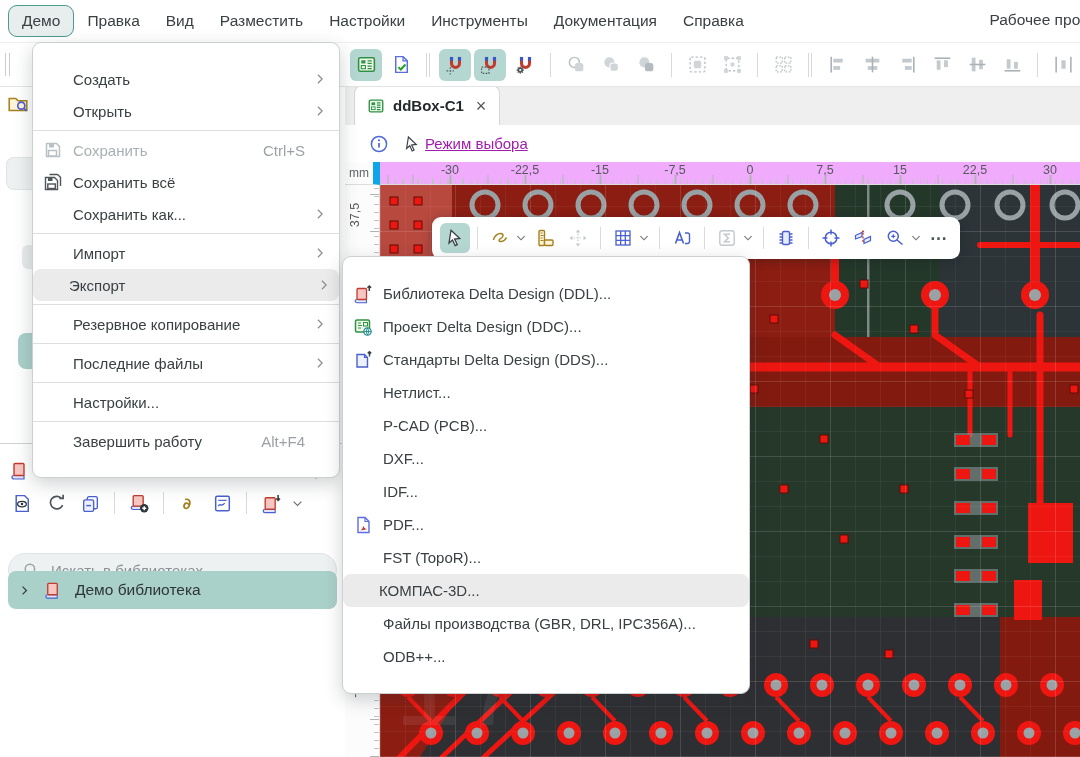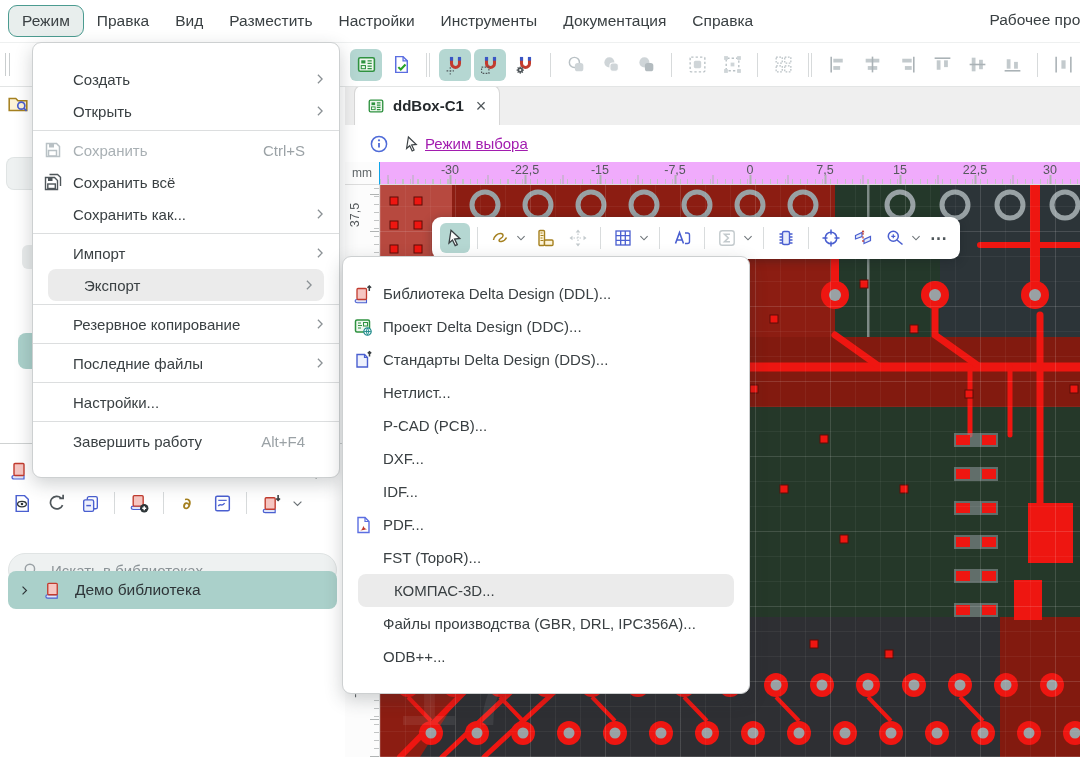--- a/index.html
+++ b/index.html
@@ -50,21 +50,21 @@
   .tabbar{position:absolute;left:345px;top:85px;width:735px;height:40px;background:#efefef;border-bottom:1px solid #d7d7d7;z-index:4;}
   .tab{position:absolute;left:9px;top:0px;height:40px;min-width:146px;background:#fff;border:1px solid #d7d7d7;border-bottom:none;
        border-radius:8px 8px 0 0;display:flex;align-items:center;padding:0 12px;box-sizing:border-box;gap:8px;}
   .tab-title{font-size:15px;font-weight:bold;color:#24292c;}
   .tab-close{font-size:18px;color:#4f565a;margin-left:4px;line-height:1;}
   .modebar{position:absolute;left:345px;top:125px;width:735px;height:37px;background:#fff;border-bottom:1px solid #e5e7e7;
            display:flex;align-items:center;z-index:4;}
   .mode-label{font-size:15px;color:#a21caf;margin-left:4px;text-decoration:underline;}
 
   
-  .ruler-corner{position:absolute;left:345px;top:162px;width:35px;height:23px;background:#fcfcfc;border-right:1px solid #0ea5e9;
+  .ruler-corner{position:absolute;left:345px;top:162px;width:35px;height:23px;background:#fcfcfc;border-right:7px solid #0ea5e9;
                 border-bottom:1px solid #ddd;box-sizing:border-box;display:flex;align-items:center;justify-content:center;
                 font-size:12px;color:#5f6568;z-index:4;}
   .hruler{position:absolute;left:380px;top:162px;width:700px;height:23px;background:#f0abfc;border-bottom:1px solid #ddd;box-sizing:border-box;z-index:4;}
   .hruler .ticks-minor{position:absolute;left:0;right:0;bottom:0;height:5px;
       background-image:repeating-linear-gradient(90deg,#c2c4c4 0 1px,transparent 1px 7.5px);}
   .hruler .ticks-major{position:absolute;left:0;right:0;bottom:0;height:9px;
       background-image:repeating-linear-gradient(90deg,#b0b3b3 0 1px,transparent 1px 37.5px);background-position-x:32.5px;}
   .htick{position:absolute;top:1px;width:60px;text-align:center;font-size:12.5px;color:#55595c;}
   .vruler{position:absolute;left:345px;top:185px;width:35px;height:572px;background:#fcfcfc;border-right:1px solid #ddd;box-sizing:border-box;z-index:4;}
   .vruler .ticks-minor{position:absolute;top:0;bottom:0;right:0;width:5px;
@@ -99,21 +99,21 @@
   #file-menu{left:32px;top:42px;width:308px;z-index:31;}
   #export-menu{left:342px;top:256px;width:408px;z-index:32;}
   .mi{height:32px;display:flex;align-items:center;padding:0 12px 0 10px;font-size:15px;color:#3a4043;}
   #export-menu .mi{height:33px;}
   .mi .ico{width:30px;display:flex;align-items:center;flex:0 0 auto;}
   .mi .ico svg{width:20px;height:20px;}
   .mi .lbl{flex:1;white-space:nowrap;}
   .mi .sc{color:#9ba2a6;margin-right:8px;}
   .mi .arr{width:14px;height:14px;color:#8a9094;flex:0 0 auto;}
   .mi.disabled{color:#a9b0b4;}
-  .mi.hl{background:#ebebeb;border-radius:8px;margin:0 15px;padding:0 8px 0 6px;justify-content:center;}
+  .mi.hl{background:#ebebeb;border-radius:8px;margin:0 0;padding:0 8px 0 6px;justify-content:center;}
   .msep{height:1px;background:#dcdedf;margin:3px 0;}
 </style>
 </head>
 <body>
 
 <div id="app">
 
   <svg width="0" height="0" style="position:absolute" aria-hidden="true">
     <defs>
       <symbol id="s-chevr" viewBox="0 0 20 20">
@@ -939,21 +939,21 @@
       <span class="tbtn">
           <svg class="ic">
             <use href="#s-dist-h"></use>
           </svg>
         </span>
 
     </div>
   </div>
 
   <div class="menubar">
-    <span class="mb-item active">Режим</span>
+    <span class="mb-item active">Демо</span>
     <span class="mb-item">Правка</span>
     <span class="mb-item">Вид</span>
     <span class="mb-item">Разместить</span>
     <span class="mb-item">Настройки</span>
     <span class="mb-item">Инструменты</span>
     <span class="mb-item">Документация</span>
     <span class="mb-item">Справка</span>
     <span class="mb-right">Рабочее прос</span>
   </div>
 

